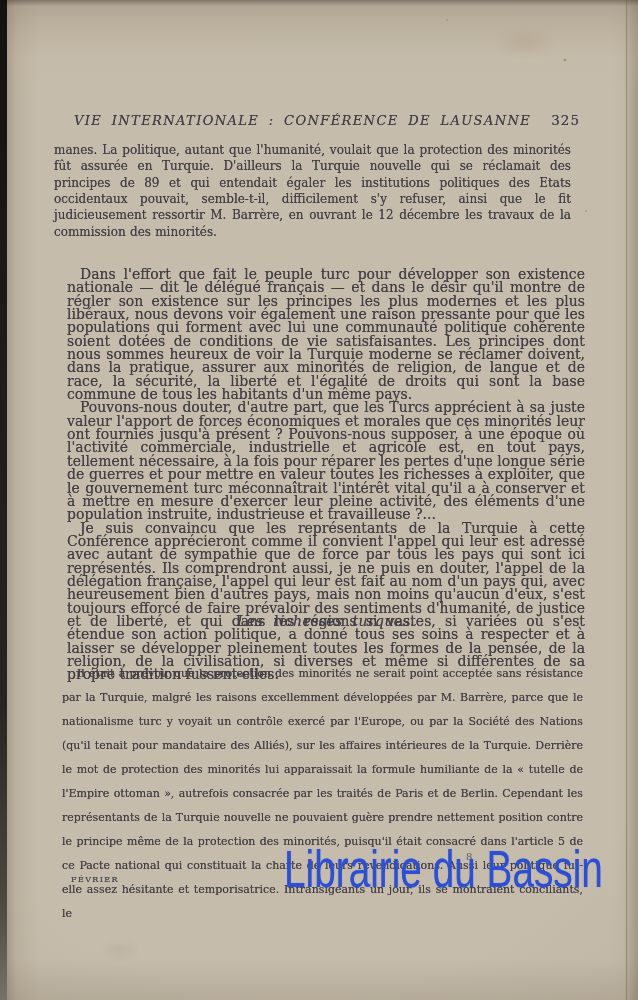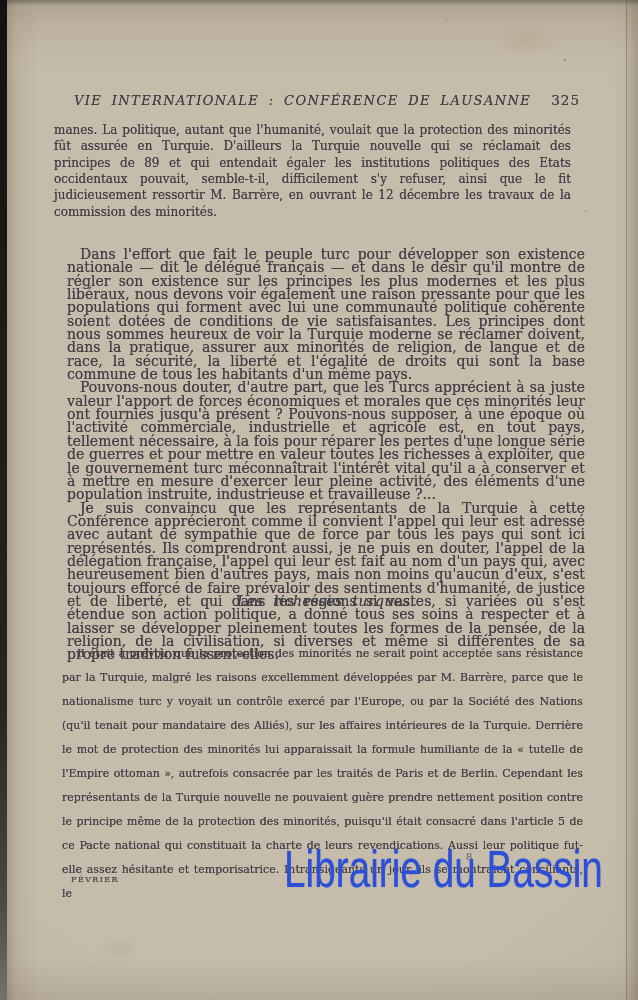--- a/index.html
+++ b/index.html
@@ -26,21 +26,21 @@
       radial-gradient(130% 105% at 46% 42%, rgba(0,0,0,0) 55%, rgba(92,82,62,.17) 100%);
   }
   .gutter{
     position:absolute;left:0;top:0;width:7px;height:1000px;
     background:linear-gradient(180deg,#131210 0%,#1f1d19 40%,#262420 70%,#4b4840 90%,#75726a 100%);
   }
   .edge-line{
     position:absolute;top:0;left:626px;width:1px;height:1000px;
     background:rgba(104,94,74,.45);
   }
-  .ink{color:#413e46;text-shadow:0 0 .5px rgba(62,58,68,.75);}
+  .ink{color:#413e46;text-shadow:0 0 .5px rgba(62,58,68,.75);margin-top:20px;}
   .header{
     position:absolute;left:74px;top:92px;width:506px;
     display:flex;justify-content:space-between;align-items:baseline;
   }
   .header .title{
     font-style:italic;font-size:13px;letter-spacing:1.4px;word-spacing:4px;white-space:nowrap;
   }
   .header .pagenum{font-size:13.5px;letter-spacing:1px;}
   .para{
     position:absolute;text-align:justify;hyphens:auto;-webkit-hyphens:auto;

